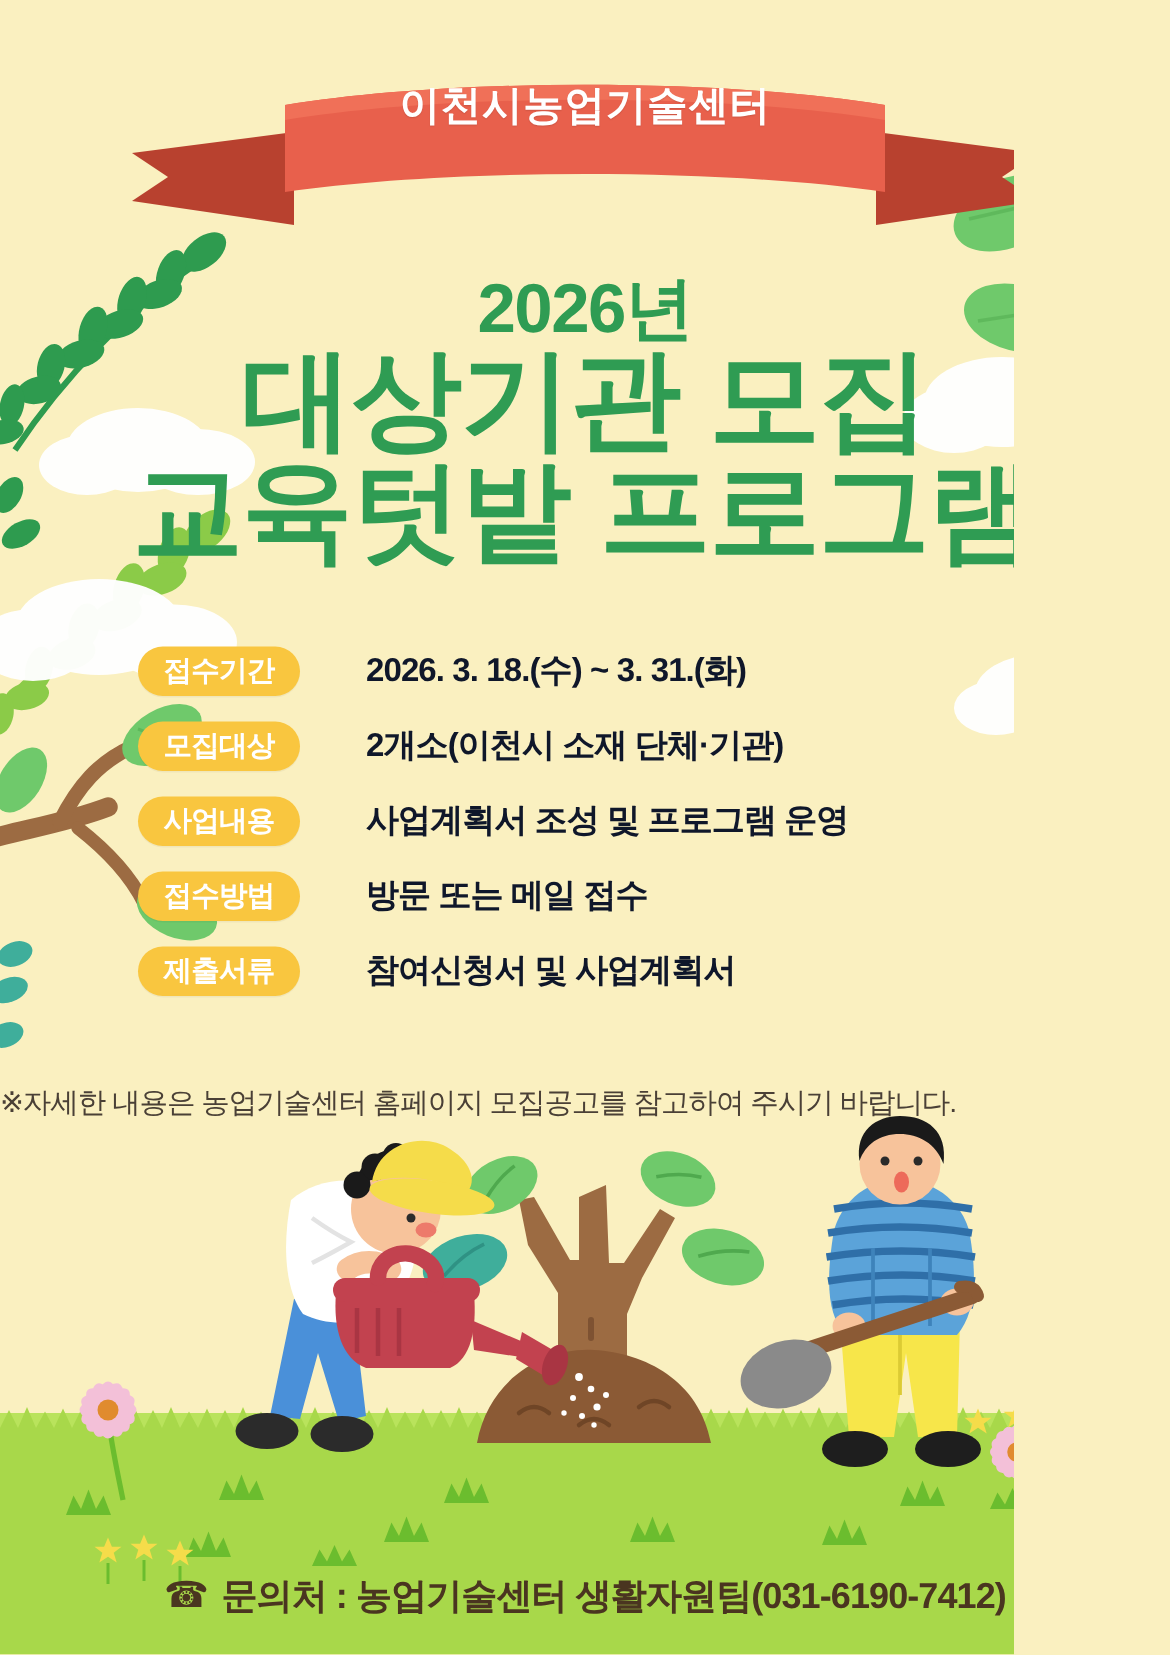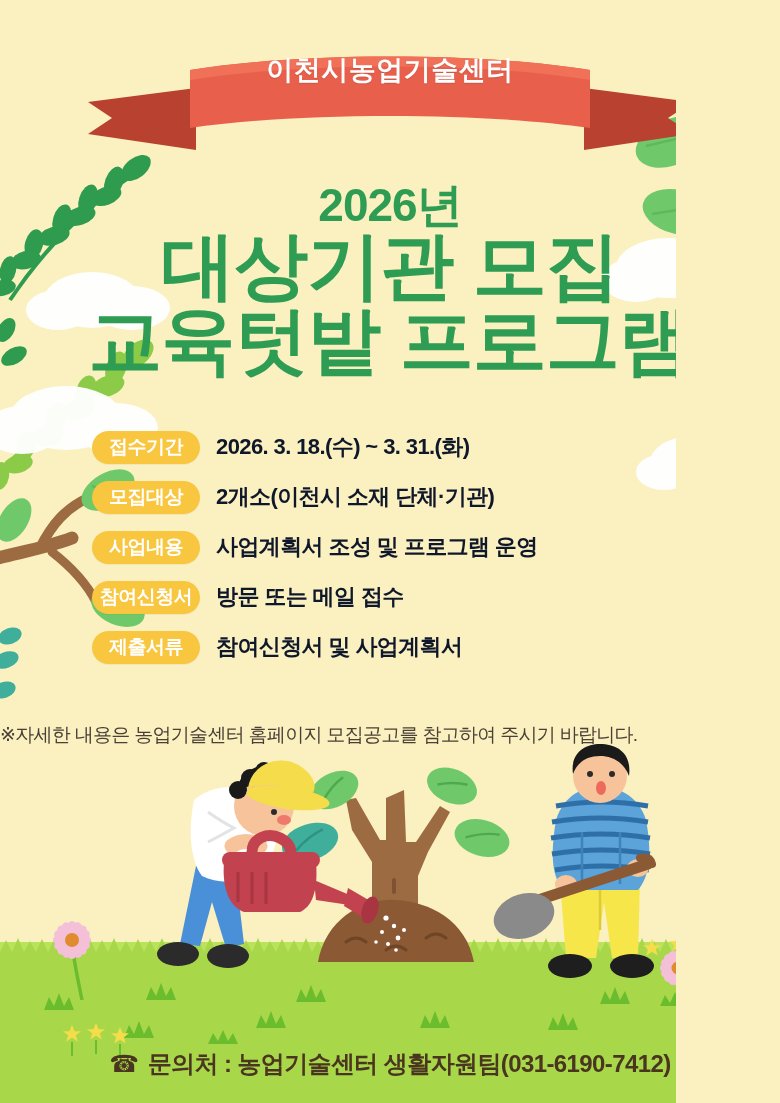--- a/index.html
+++ b/index.html
@@ -40,21 +40,21 @@
   #title-line-1{font-size:46px;margin-top:20px;}
   #title-line-2{font-size:74px;margin-top:2px;}
   #title-line-3{font-size:74px;margin-top:2px;}
 
   
   #info-list{
     position:absolute;left:92px;top:428px;width:640px;
   }
   .info-row{
     display:flex;align-items:center;
-    height:38px;margin-bottom:12px;
+    height:38px;margin-bottom:12px;gap:28px;
   }
   .info-pill{
     flex:0 0 auto;
     width:108px;height:33px;
     border-radius:17px;
     background:#f9c63f;
     color:#ffffff;
     font-size:19px;font-weight:bold;
     display:flex;align-items:center;justify-content:center;
     letter-spacing:-0.5px;
@@ -370,21 +370,21 @@
     </div>
     <div class="info-row">
       <div class="info-pill">모집대상</div>
       <div class="info-value">2개소(이천시 소재 단체·기관)</div>
     </div>
     <div class="info-row">
       <div class="info-pill">사업내용</div>
       <div class="info-value">사업계획서 조성 및 프로그램 운영</div>
     </div>
     <div class="info-row">
-      <div class="info-pill">참여신청서</div>
+      <div class="info-pill">접수방법</div>
       <div class="info-value">방문 또는 메일 접수</div>
     </div>
     <div class="info-row">
       <div class="info-pill">제출서류</div>
       <div class="info-value">참여신청서 및 사업계획서</div>
     </div>
   </div>
 
   <div id="note-line">※자세한 내용은 농업기술센터 홈페이지 모집공고를 참고하여 주시기 바랍니다.</div>
 

